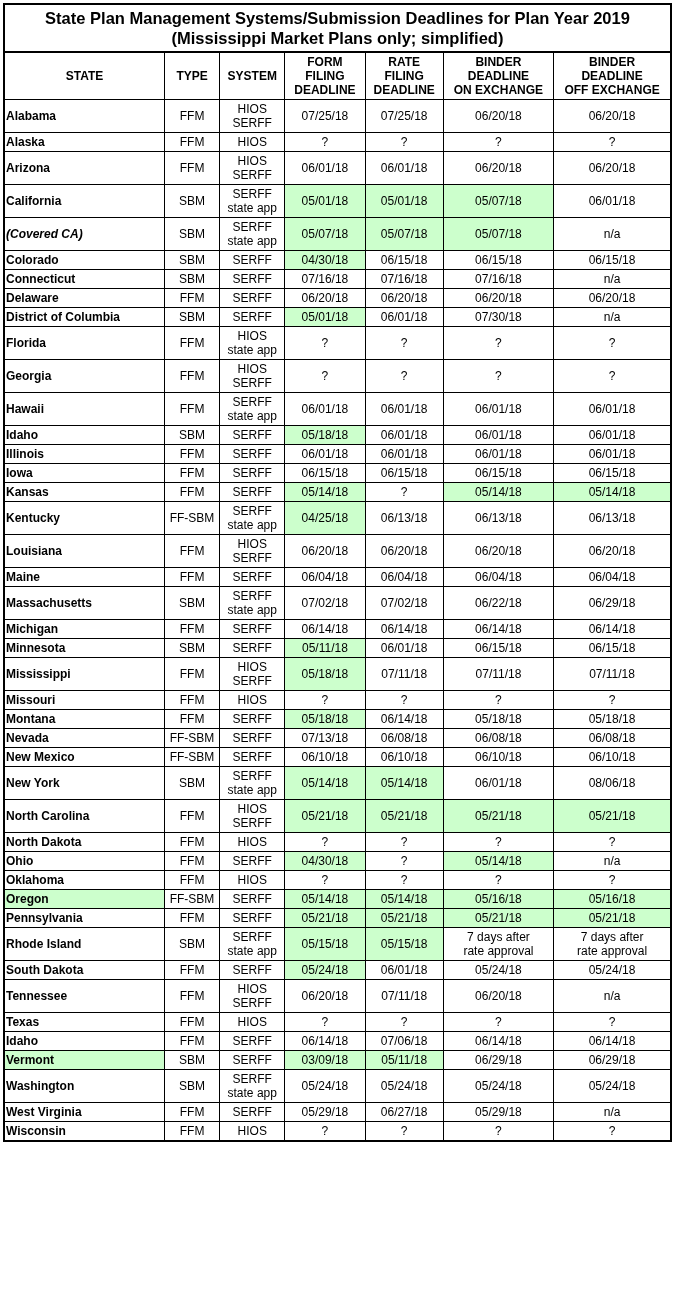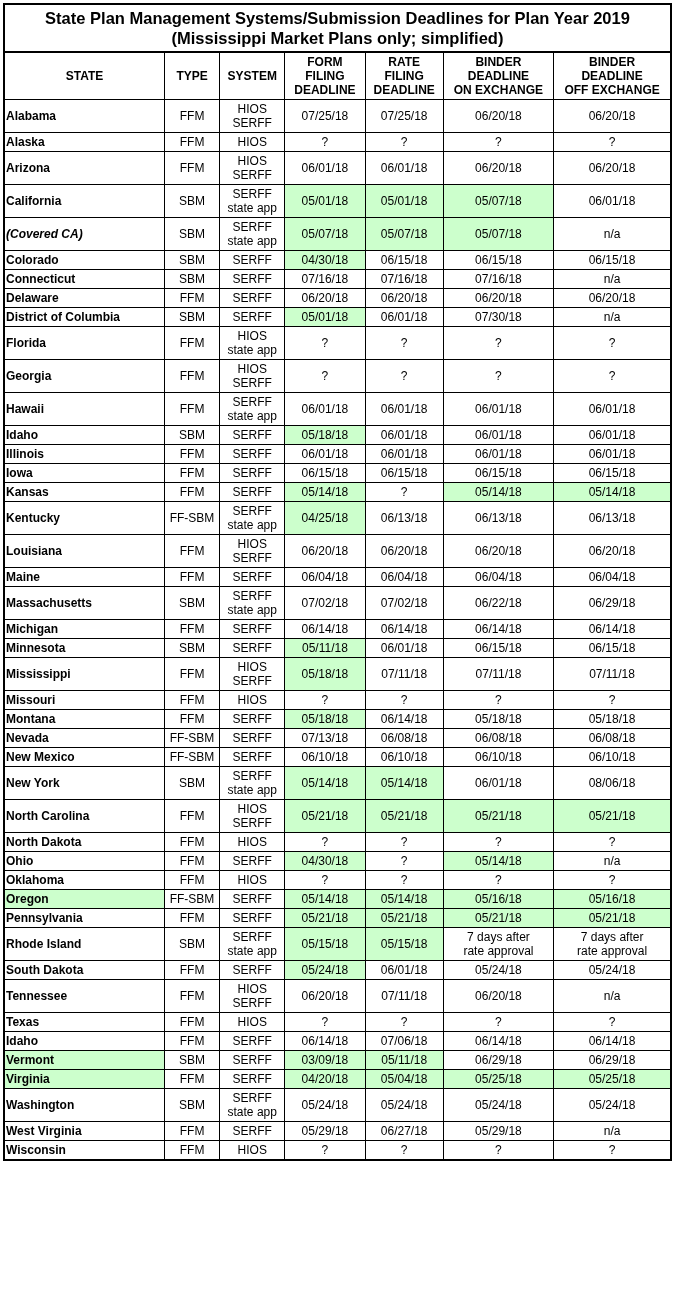--- a/index.html
+++ b/index.html
@@ -431,29 +431,20 @@
         <tr>
           <td class="st hl">Vermont</td>
           <td class="ty">SBM</td>
           <td class="sy">SERFF</td>
           <td class="dt hl">03/09/18</td>
           <td class="dt hl">05/11/18</td>
           <td class="dt">06/29/18</td>
           <td class="dt">06/29/18</td>
         </tr>
         <tr>
-          <td class="st hl">Virginia</td>
-          <td class="ty">FFM</td>
-          <td class="sy">SERFF</td>
-          <td class="dt hl">04/20/18</td>
-          <td class="dt hl">05/04/18</td>
-          <td class="dt hl">05/25/18</td>
-          <td class="dt hl">05/25/18</td>
-        </tr>
-        <tr>
           <td class="st">Washington</td>
           <td class="ty">SBM</td>
           <td class="sy">SERFF
 state app</td>
           <td class="dt">05/24/18</td>
           <td class="dt">05/24/18</td>
           <td class="dt">05/24/18</td>
           <td class="dt">05/24/18</td>
         </tr>
         <tr>

